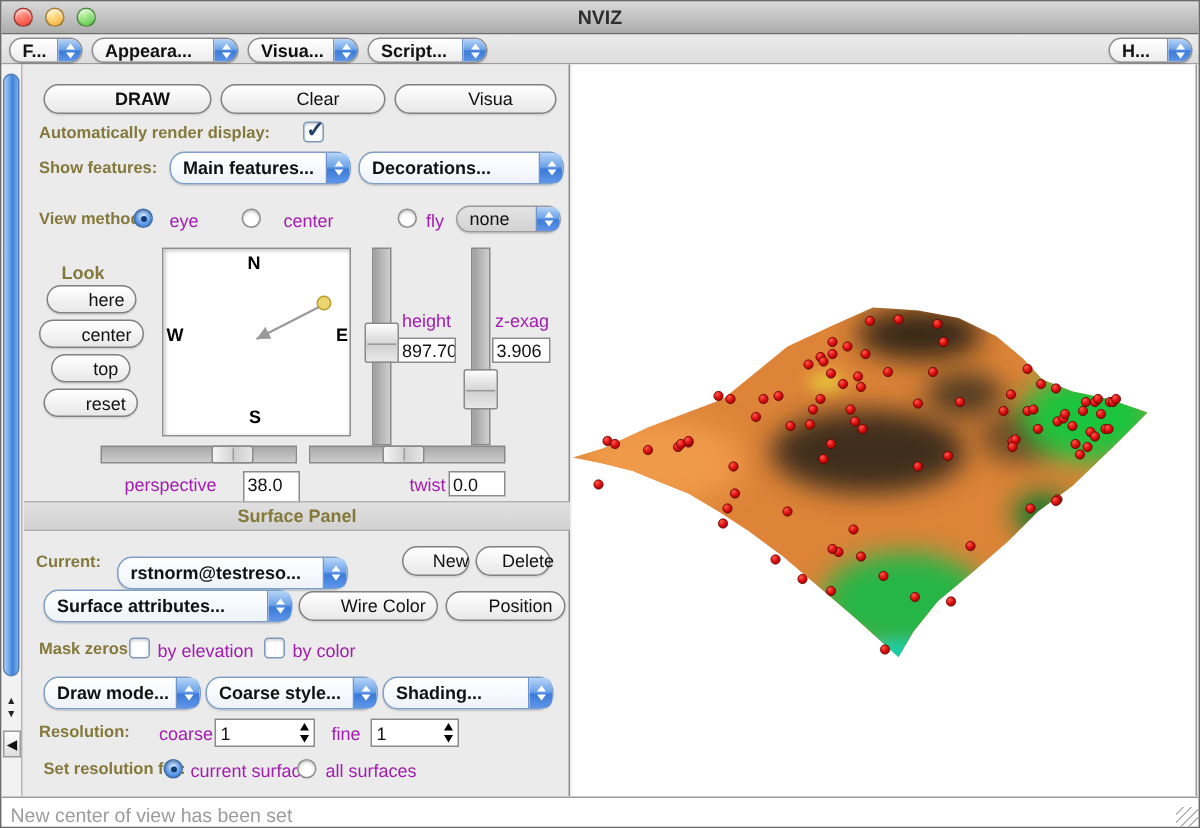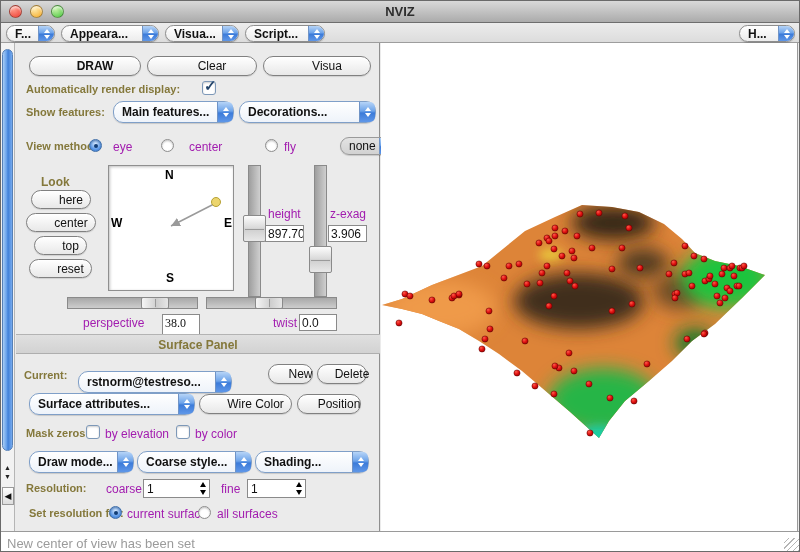--- a/index.html
+++ b/index.html
@@ -220,21 +220,21 @@
           </span>
       </div>
 
       <div class="olab" style="left:10px; top:97px;">View method:</div>
       <div class="radio sel" style="left:73px; top:96px;"></div>
       <div class="blab" style="left:97px; top:97px;">eye</div>
       <div class="radio" style="left:145px; top:96px;"></div>
       <div class="blab" style="left:173px; top:97px;">center</div>
       <div class="radio" style="left:249px; top:96px;"></div>
       <div class="blab" style="left:268px; top:97px;">fly</div>
-      <div class="dd" style="left:288px; top:94px; width:56px; height:18px; border-color:#9a9a9a; background:linear-gradient(180deg,#e3e3e3,#d2d2d2); font-weight:normal;margin-left:36px;">
+      <div class="dd" style="left:288px; top:94px; width:70px; height:18px; border-color:#9a9a9a; background:linear-gradient(180deg,#e3e3e3,#d2d2d2); font-weight:normal;">
         <span class="lbl">none</span>
         <span class="stepper" style="height:16px;">
             <span class="up"></span>
             <span class="dn"></span>
           </span>
       </div>
 
       <div class="olab" style="left:25px; top:132px; font-size:12px;">Look</div>
       <div class="pill" style="left:15px; top:147px; width:60px; height:19px;">
           <span>here</span>
@@ -272,21 +272,21 @@
 
       <div class="vtrack" style="left:298px; top:122px; height:132px;"></div>
       <div class="vhandle" style="left:293px; top:203px;"></div>
       <div class="blab" style="left:314px; top:164px;">z-exag</div>
       <div class="entry" style="left:312px; top:182px; width:39px; height:17px;">3.906</div>
 
       <div class="htrack" style="left:51px; top:254px; width:131px;">
         <div class="hhandle" style="left:73px;"></div>
       </div>
       <div class="blab" style="left:67px; top:273px;">perspective</div>
-      <div class="entry" style="left:146px; top:271px; width:38px; height:22px;font-family:Liberation Serif, serif;">38.0</div>
+      <div class="entry" style="left:146px; top:271px; width:38px; height:22px;">38.0</div>
 
       <div class="htrack" style="left:190px; top:254px; width:131px;">
         <div class="hhandle" style="left:48px;"></div>
       </div>
       <div class="blab" style="left:257px; top:273px;">twist</div>
       <div class="entry" style="left:283px; top:271px; width:38px; height:17px;">0.0</div>
 
       <div class="section-bar" style="top:291px;">
         <span>Surface Panel</span>
       </div>
@@ -309,21 +309,21 @@
       <div class="dd" style="left:13px; top:350px; width:166px;">
         <span class="lbl">Surface attributes...</span>
         <span class="stepper">
             <span class="up"></span>
             <span class="dn"></span>
           </span>
       </div>
       <div class="pill" style="left:183px; top:351px; width:93px;">
           <span>Wire Color</span>
         </div>
-      <div class="pill" style="left:281px; top:351px; width:64px;">
+      <div class="pill" style="left:281px; top:351px; width:80px;">
           <span>Position</span>
         </div>
 
       <div class="olab" style="left:10px; top:384px;">Mask zeros:</div>
       <div class="checkbox" style="left:70px; top:382px;"></div>
       <div class="blab" style="left:89px; top:384px;">by elevation</div>
       <div class="checkbox" style="left:160px; top:382px;"></div>
       <div class="blab" style="left:179px; top:384px;">by color</div>
 
       <div class="dd" style="left:13px; top:408px; width:105px;">

